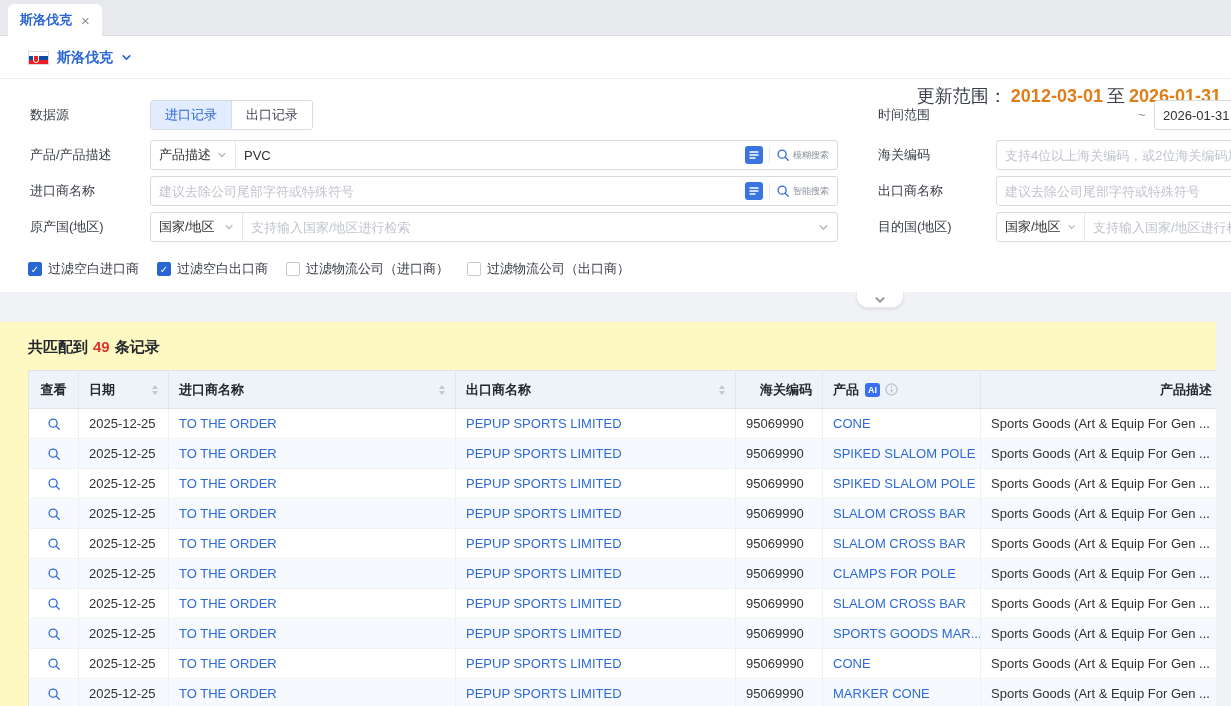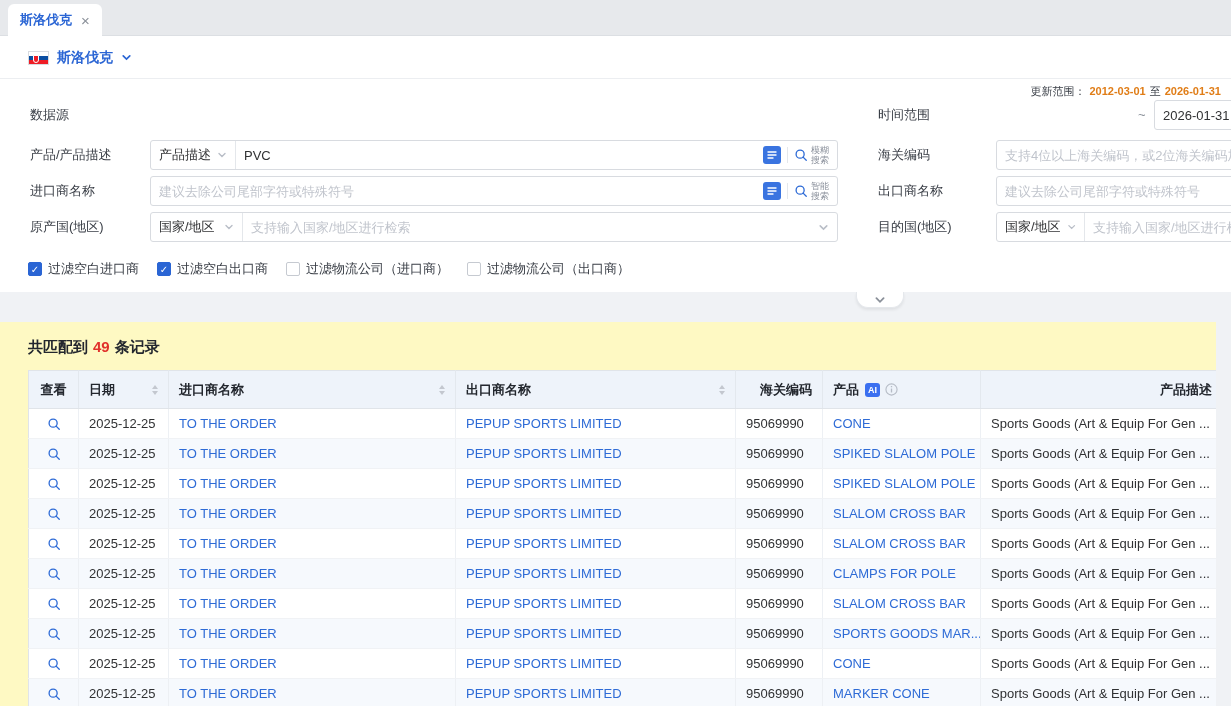--- a/index.html
+++ b/index.html
@@ -16,21 +16,21 @@
   .content{position:absolute;top:36px;left:0;width:1231px;height:256px;background:#fff}
   .country-row{position:absolute;top:10px;left:28px;height:24px;display:flex;align-items:center;gap:8px;cursor:pointer}
   .flag{width:21px;height:14px;position:relative;display:inline-block;border:1px solid #d8dbe0;overflow:hidden;background:#fff}
   .flag .s1{position:absolute;top:0;left:0;right:0;height:4px;background:#ffffff}
   .flag .s2{position:absolute;top:4px;left:0;right:0;height:4px;background:#0b4ea2}
   .flag .s3{position:absolute;top:8px;left:0;right:0;bottom:0;background:#ee1c25}
   .flag .emblem{position:absolute;left:4px;top:3px;width:6px;height:8px;background:#ee1c25;border:1px solid #fff;border-radius:0 0 3px 3px}
   .country-name{color:#2a65d4;font-weight:700;font-size:14px}
   .divider{position:absolute;top:42px;left:0;right:0;border-top:1px solid #eceef1}
 
-  .update-range{position:absolute;top:48px;right:6px;font-size:11px;color:#3a3f47;white-space:nowrap}
+  .update-range{position:absolute;top:48px;right:6px;font-size:18px;color:#3a3f47;white-space:nowrap}
   .update-range .odate{color:#e07d17;font-weight:700;margin:0 4px}
 
   .frow{position:absolute;left:0;right:0;height:30px}
   .flabel{position:absolute;line-height:30px;text-align:left;color:#383d45;font-size:13px;white-space:nowrap}
   .flabel.l{left:30px;width:110px}
   .flabel.r{left:878px;width:110px}
 
   .seg{position:absolute;left:150px;top:0;height:30px;display:flex;border:1px solid #d8dbe0;border-radius:3px;overflow:hidden;background:#fff}
   .seg-btn{padding:0 14px;line-height:28px;font-size:13px;color:#41464f;background:#fff;cursor:pointer;white-space:nowrap}
   .seg-btn + .seg-btn{border-left:1px solid #d8dbe0}
@@ -39,21 +39,21 @@
   .date-box{position:absolute;top:0;height:30px;border:1px solid #d8dbe0;border-radius:3px;background:#fff;display:flex;align-items:center;justify-content:space-between;padding:0 8px;color:#303133;font-size:13px;cursor:pointer}
   .tilde{position:absolute;left:1138px;top:0;line-height:30px;color:#8a9099}
 
   .group{position:absolute;top:0;height:30px;border:1px solid #d8dbe0;border-radius:3px;background:#fff;display:flex;align-items:center;overflow:hidden}
   .group-select{flex:none;height:100%;display:flex;align-items:center;justify-content:space-between;padding:0 8px;border-right:1px solid #e4e7eb;color:#303133;cursor:pointer;gap:6px;white-space:nowrap}
   .group input{flex:1;min-width:0;border:none;outline:none;padding:0 8px;font-size:13px;color:#303133;background:transparent;font-family:inherit}
   .suffix{flex:none;display:flex;align-items:center;gap:6px;padding-right:8px}
   .v-div{width:1px;height:16px;background:#e4e7eb}
   .sq-icon{display:inline-flex;cursor:pointer}
   .search-tag{display:flex;align-items:center;gap:3px;cursor:pointer}
-  .two-line{display:flex;flex-direction:column;font-size:9px;line-height:10px;color:#8a909b}
+  .two-line{display:flex;flex-direction:row;font-size:9px;line-height:10px;color:#8a909b}
 
   .t-input{position:absolute;top:0;height:30px;border:1px solid #d8dbe0;border-radius:3px;padding:0 8px;font-size:13px;color:#303133;background:#fff;outline:none;font-family:inherit}
   input::placeholder{color:#c0c4cc}
 
   .cb-row{position:absolute;top:224px;left:28px;display:flex;align-items:center;gap:18px}
   .cb-item{display:flex;align-items:center;gap:6px;cursor:pointer}
   .cb{width:14px;height:14px;border-radius:2px;border:1px solid #c6cad1;background:#fff;display:flex;align-items:center;justify-content:center;font-size:10px;color:#fff}
   .cb.checked{background:#2a65d4;border-color:#2a65d4}
   .cb-label{color:#383d45;font-size:13px;white-space:nowrap}
 
@@ -112,20 +112,24 @@
       </span>
     </div>
     <div class="divider"></div>
 
     <div class="update-range">
       <span>更新范围：</span><span class="odate">2012-03-01</span><span>至</span><span class="odate">2026-01-31</span>
     </div>
 
     <div class="frow" style="top:64px">
       <span class="flabel l">数据源</span>
+      <div class="seg">
+        <span class="seg-btn active">进口记录</span>
+        <span class="seg-btn">出口记录</span>
+      </div>
       <span class="flabel r">时间范围</span>
       <span class="tilde">~</span>
       <div class="date-box" style="left:1154px;width:140px">
         <span>2026-01-31</span>
       </div>
     </div>
 
     <div class="frow" style="top:104px">
       <span class="flabel l">产品/产品描述</span>
       <div class="group" style="left:150px;width:688px">

